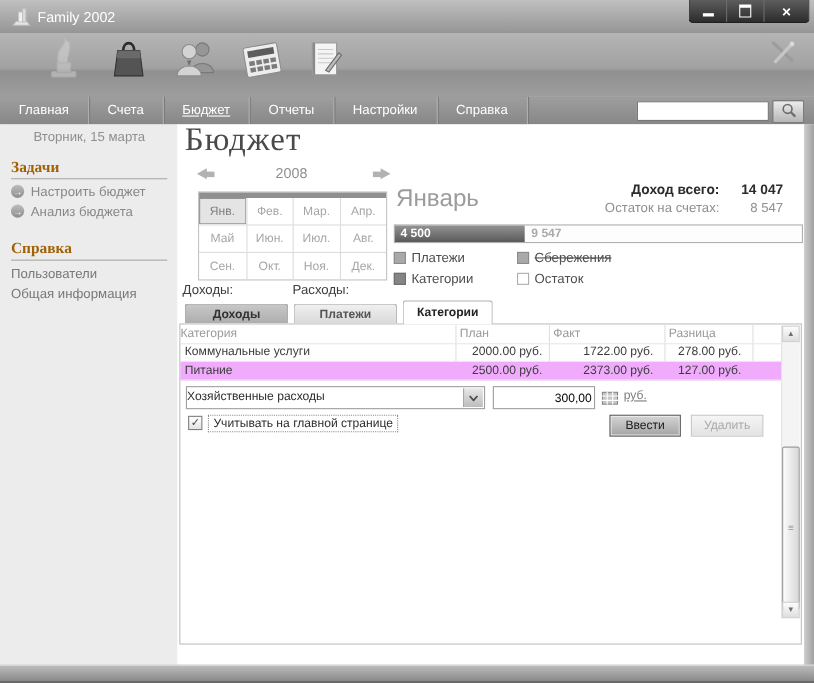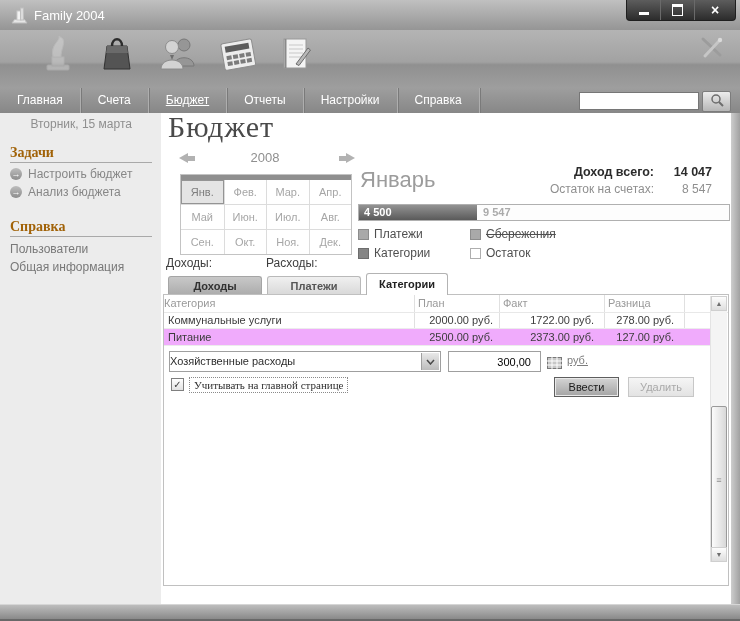--- a/index.html
+++ b/index.html
@@ -97,26 +97,26 @@
   .trow{position:absolute;left:0;width:547px;height:17px;font-size:11px;color:#3c3c3c;border-bottom:1px solid #ececec;box-sizing:border-box;}
   .trow.alt{background:#f0abfc;}
   .td{position:absolute;top:2px;}
   .td-cat{left:4px;}
   .td-plan{left:250px;width:79px;text-align:right;}
   .td-fact{left:335px;width:95px;text-align:right;}
   .td-diff{left:440px;width:70px;text-align:right;}
 
   .combo{position:absolute;left:5px;top:56px;width:272px;height:21px;border:1px solid #9f9f9f;background:#fff;font-size:11px;color:#2e2e2e;line-height:19px;padding-left:0;box-sizing:border-box;}
   .combo-btn{position:absolute;right:1px;top:1px;width:18px;height:17px;background:linear-gradient(#e8e8e8,#bcbcbc);border-left:1px solid #9f9f9f;display:flex;align-items:center;justify-content:center;box-sizing:border-box;}
-  .amount{position:absolute;left:284px;top:56px;width:93px;height:21px;border:1px solid #9f9f9f;font-size:11px;text-align:right;padding-right:9px;box-sizing:border-box;font-family:"Liberation Sans",sans-serif;}
+  .amount{position:absolute;left:284px;top:56px;width:93px;height:21px;border:1px solid #9f9f9f;font-size:11px;text-align:right;padding-right:2px;box-sizing:border-box;font-family:"Liberation Sans",sans-serif;}
   .calc-ic{position:absolute;left:383px;top:60px;}
   .rub-link{position:absolute;left:403px;top:59px;font-size:11px;color:#7d7d7d;text-decoration:underline;}
 
   .cb{position:absolute;left:7px;top:83px;width:13px;height:13px;border:1px solid #7f7f7f;background:linear-gradient(#fff,#e2e2e2);text-align:center;line-height:12px;font-size:10px;color:#3f3f3f;box-sizing:border-box;}
-  .cb-label{position:absolute;left:25px;top:82px;font-size:11px;color:#2e2e2e;border:1px dotted #8a8a8a;padding:1px 4px;font-family:Liberation Serif, serif;}
+  .cb-label{position:absolute;left:25px;top:82px;font-size:11px;color:#2e2e2e;border:1px dotted #8a8a8a;padding:1px 4px;}
 
   .btn{position:absolute;top:82px;height:20px;font-size:11px;text-align:center;line-height:18px;box-sizing:border-box;}
   .btn-enter{left:390px;width:65px;background:linear-gradient(#d4d4d4,#a4a4a4);border:1px solid #5e5e5e;box-shadow:inset 0 0 0 1px #e9e9e9;color:#1b1b1b;}
   .btn-del{left:464px;width:66px;background:linear-gradient(#f5f5f5,#e3e3e3);border:1px solid #c7c7c7;color:#a9a9a9;}
 
   .hint{position:absolute;left:3px;right:20px;bottom:2px;height:18px;background:#f1f1f1;border:1px solid #dddddd;color:#a9a9a9;font-size:11px;line-height:16px;padding-left:6px;box-sizing:border-box;}
 
   .sbar{position:absolute;right:1px;top:1px;width:16px;bottom:23px;background:#f4f4f4;border-left:1px solid #e3e3e3;}
   .sb-btn{position:absolute;left:0;width:16px;height:15px;background:linear-gradient(#fdfdfd,#dedede);border:1px solid #cfcfcf;color:#6f6f6f;font-size:7px;text-align:center;line-height:13px;box-sizing:border-box;}
   .sb-up{top:0;}
@@ -129,21 +129,21 @@
 <div class="window">
 
   <div class="titlebar">
     <span class="app-logo">
       <svg width="22" height="22">
           <path d="M4 19 L19 19 L16.5 15.5 L6.5 15.5 Z" fill="#e6e6e6" stroke="#bdbdbd"></path>
           <rect x="9" y="7" width="4" height="9" fill="#f2f2f2" stroke="#c9c9c9"></rect>
           <rect x="12.5" y="4" width="3" height="12" fill="#dcdcdc" stroke="#c0c0c0"></rect>
         </svg>
     </span>
-    <span class="title-text">Family 2004</span>
+    <span class="title-text">Family 2002</span>
     <div class="winbtns">
       <div class="winbtn">
           <span class="glyph-min"></span>
         </div>
       <div class="winbtn">
           <span class="glyph-max"></span>
         </div>
       <div class="winbtn close">
           <span>×</span>
         </div>

